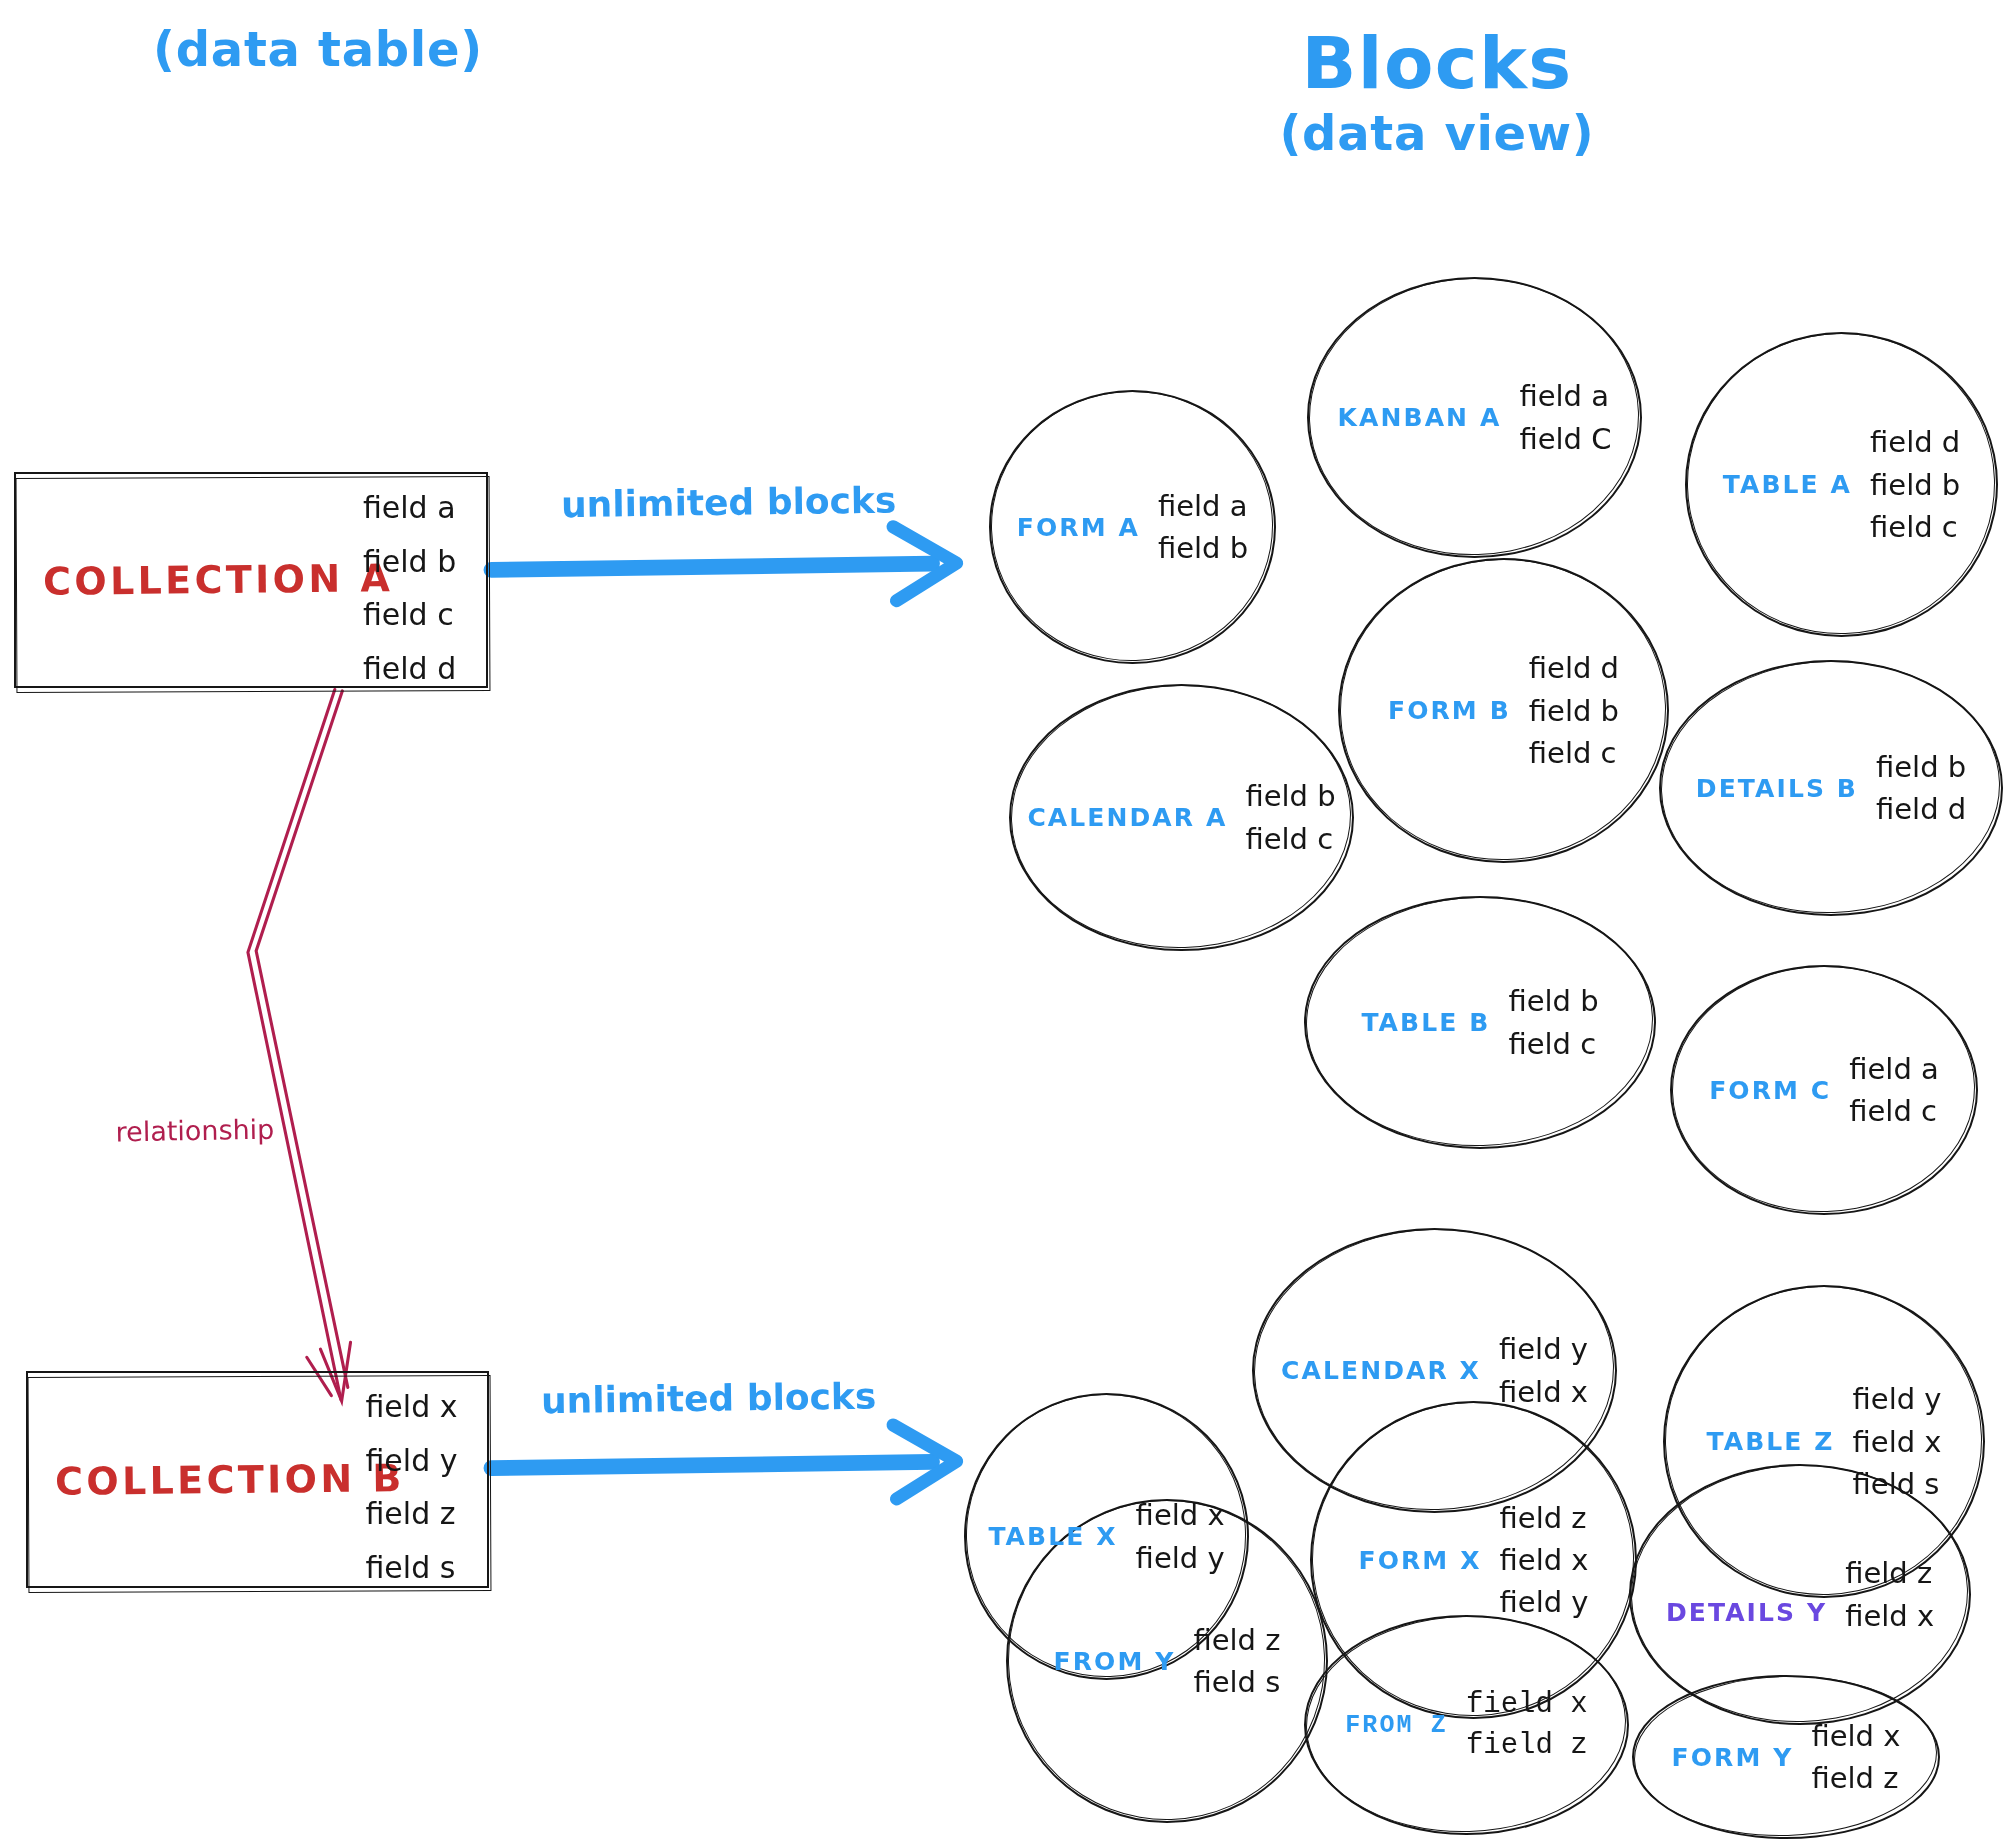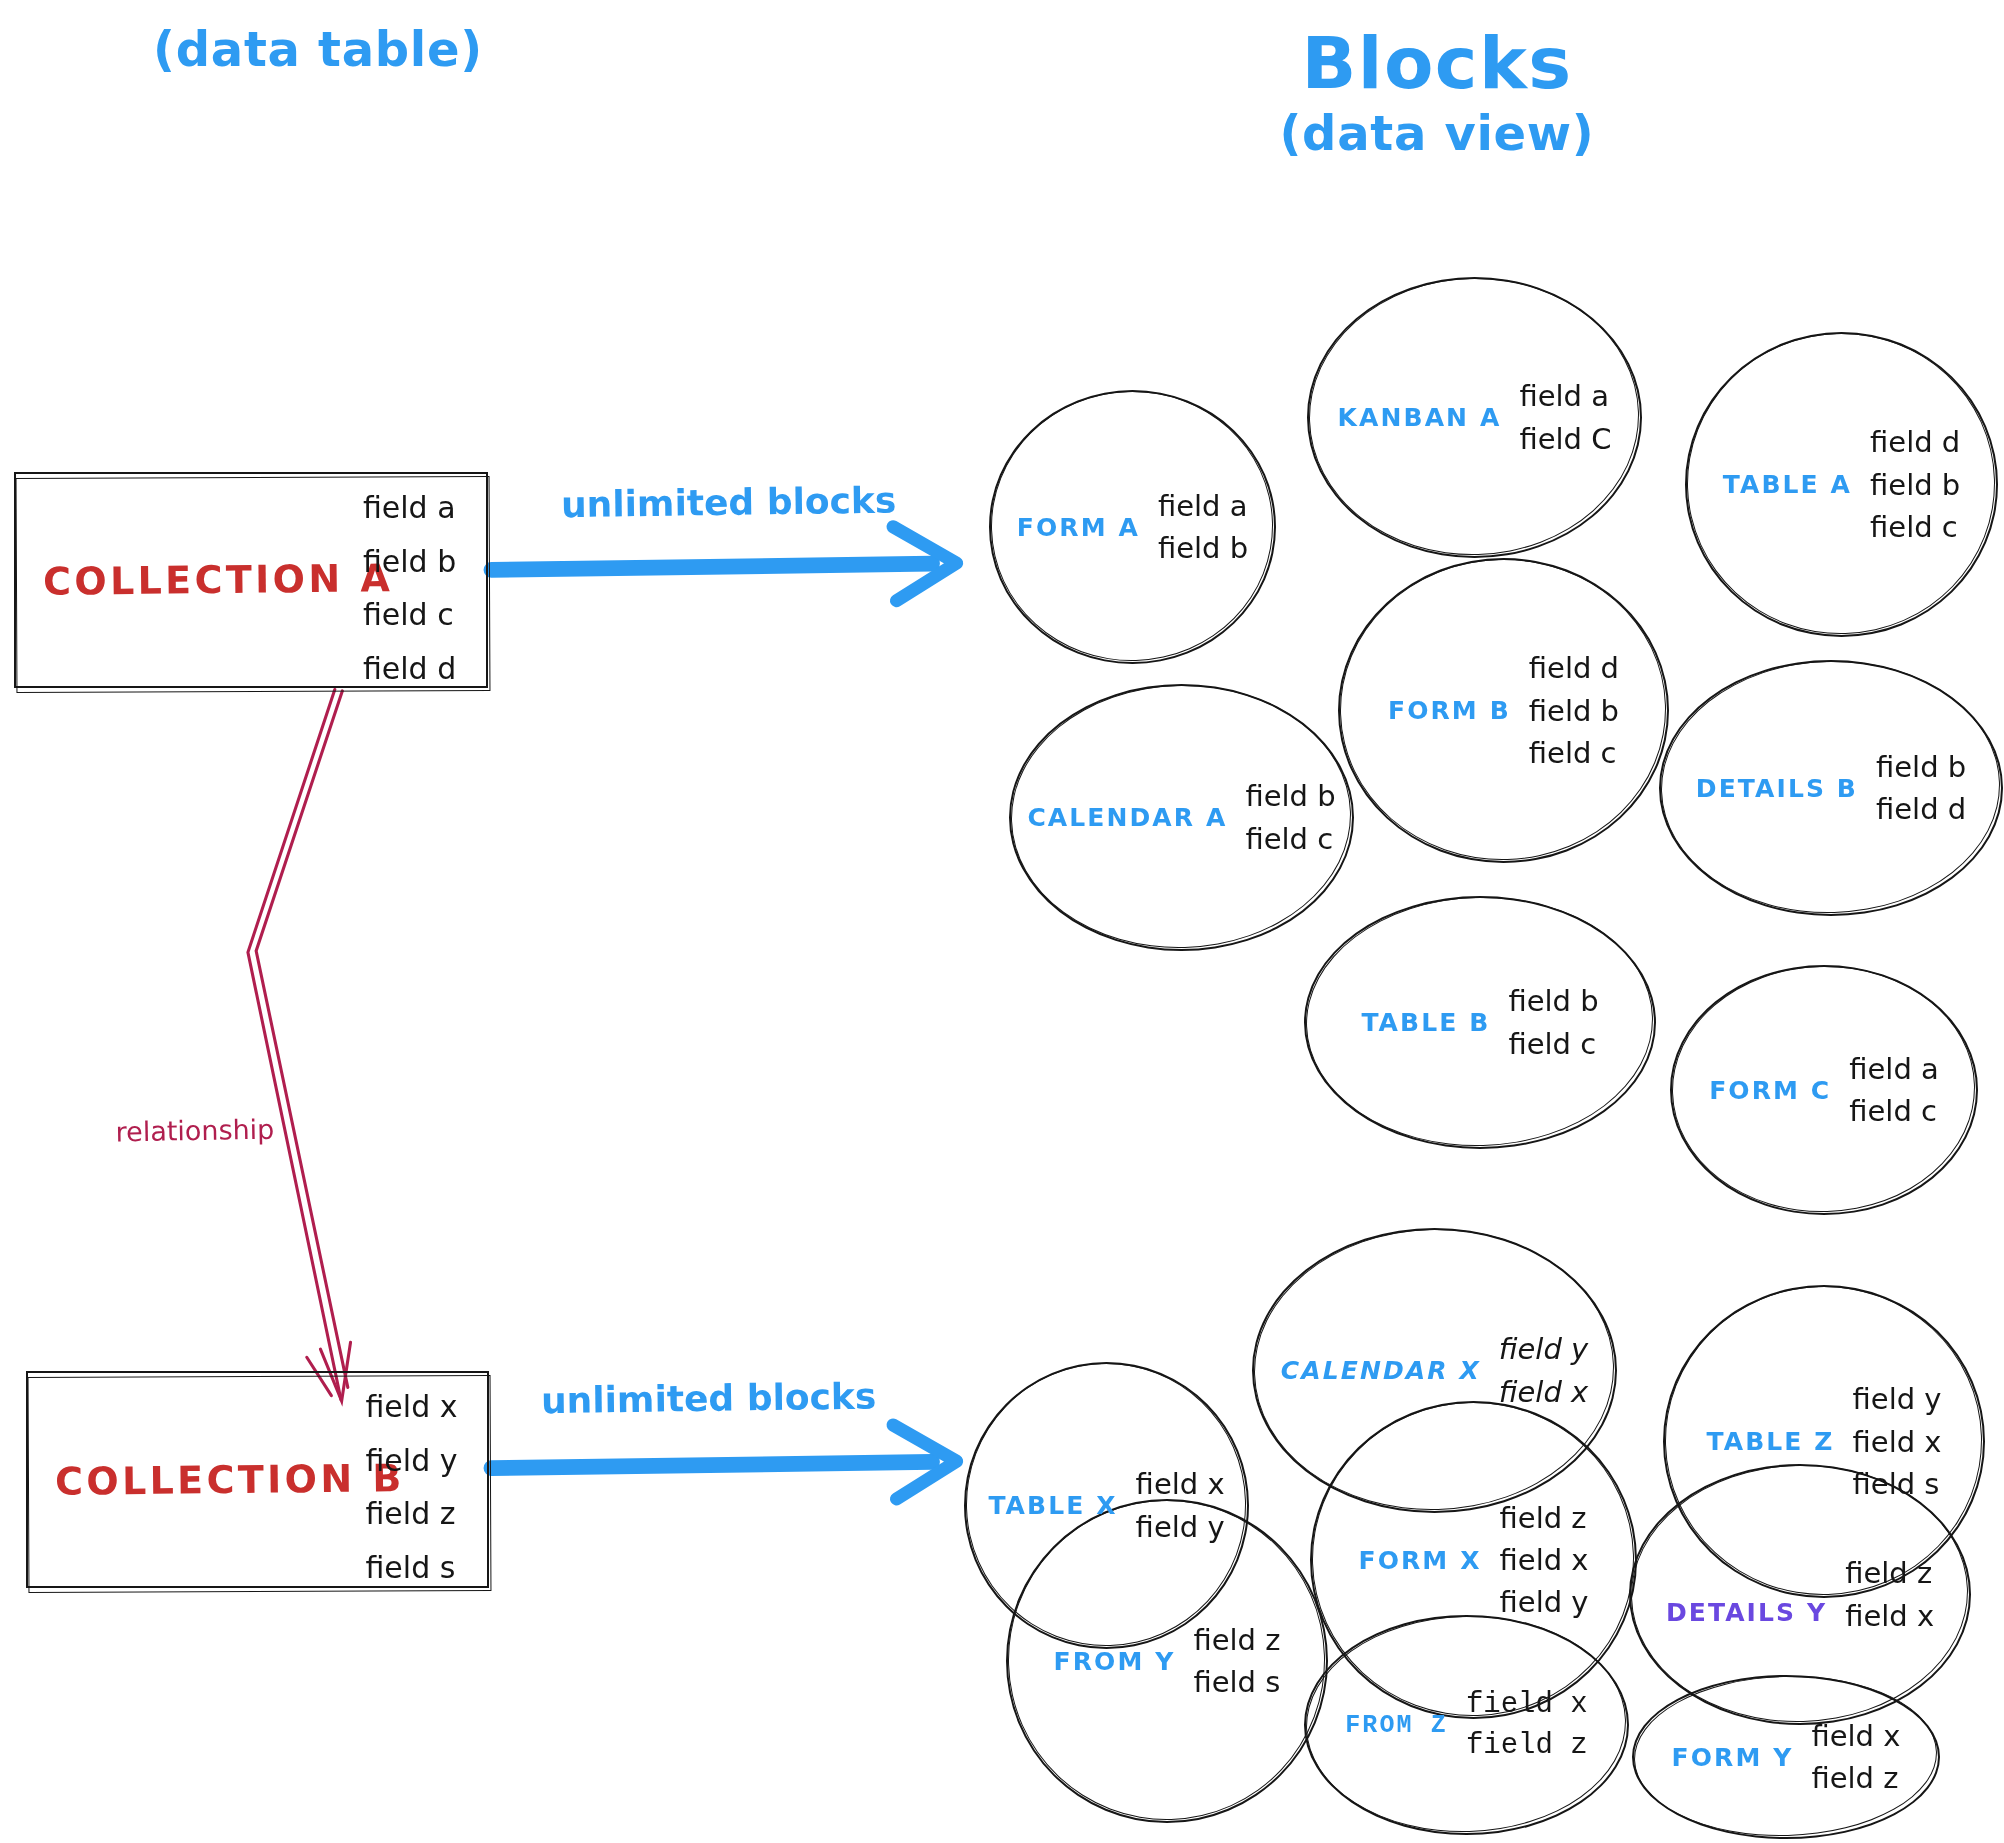--- a/index.html
+++ b/index.html
@@ -173,29 +173,29 @@
   </div>
 
   <div class="block" style="left:1670px;top:965px;width:308px;height:250px;">
     <span class="blabel">FORM C</span>
     <div class="bfields">
       <span>field a</span>
       <span>field c</span>
     </div>
   </div>
 
-  <div class="block" style="left:964px;top:1362px;width:285px;height:287px;">
+  <div class="block" style="left:964px;top:1393px;width:285px;height:287px;">
     <span class="blabel">TABLE X</span>
     <div class="bfields">
       <span>field x</span>
       <span>field y</span>
     </div>
   </div>
 
-  <div class="block" style="left:1252px;top:1228px;width:365px;height:285px;font-style:italic;">
+  <div class="block" style="left:1252px;top:1228px;width:365px;height:285px;">
     <span class="blabel">CALENDAR X</span>
     <div class="bfields">
       <span>field y</span>
       <span>field x</span>
     </div>
   </div>
 
   <div class="block" style="left:1663px;top:1285px;width:322px;height:313px;">
     <span class="blabel">TABLE Z</span>
     <div class="bfields">

